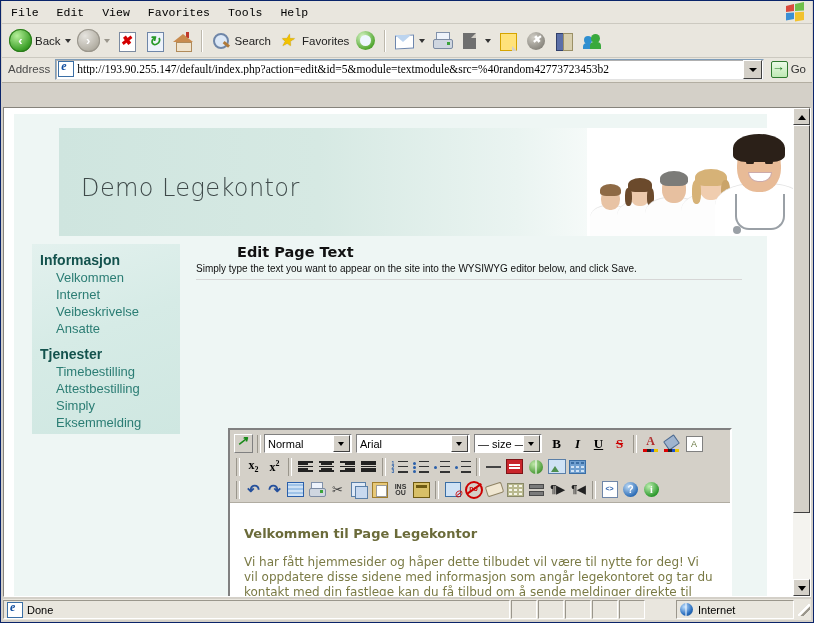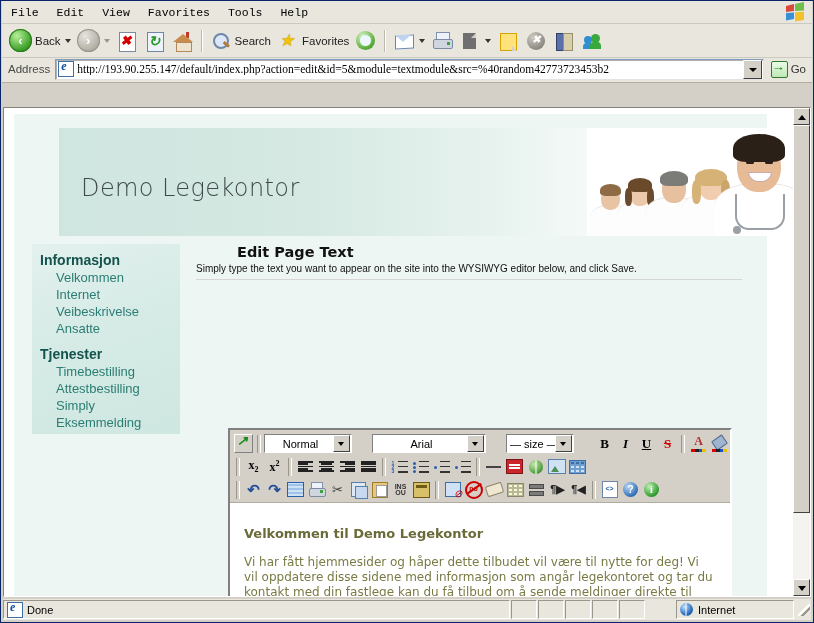--- a/index.html
+++ b/index.html
@@ -189,21 +189,21 @@
     position:absolute;left:224px;top:320px;width:500px;height:272px;
     border:2px solid;border-color:#808080 #fff #fff #808080;
     background:#fff;overflow:hidden;
   }
   #etoolbar{background:#d4d0c8;padding:2px 0 1px 0;border-bottom:1px solid #b0aca2;}
   .erow{display:flex;align-items:center;height:23px;padding-left:3px;}
   .ebtn{width:21px;height:20px;display:flex;align-items:center;justify-content:center;position:relative;flex:none;font-size:12px;color:#000;}
   .esep{width:2px;height:18px;border-left:1px solid #9a968c;border-right:1px solid #fff;margin:0 3px;flex:none;}
   .esel{
     height:17px;background:#fff;border:1px solid;border-color:#808080 #fff #fff #808080;
-    display:flex;align-items:center;font-size:11px;color:#000;margin-right:20px;flex:none;text-align:center;
+    display:flex;align-items:center;font-size:11px;color:#000;margin-right:4px;flex:none;
   }
   .esel .txt{padding-left:3px;flex:1;white-space:nowrap;overflow:hidden;}
   .esel .db{width:15px;height:15px;margin:0 1px 0 0;background:#d4d0c8;border:1px solid;border-color:#fff #404040 #404040 #fff;position:relative;flex:none;}
   .esel .db:after{content:"";position:absolute;left:4px;top:6px;border-left:3.5px solid transparent;border-right:3.5px solid transparent;border-top:4px solid #000;}
   .bold-b{font-weight:bold;font-size:13px;font-family:"Liberation Serif",serif;}
   .ital-i{font-style:italic;font-weight:bold;font-size:13px;font-family:"Liberation Serif",serif;}
   .und-u{text-decoration:underline;font-weight:bold;font-size:13px;font-family:"Liberation Serif",serif;}
   .strike-s{text-decoration:line-through;font-weight:bold;font-size:13px;color:#c00;font-family:"Liberation Serif",serif;}
   .fcolor{position:relative;font-weight:bold;font-size:12px;color:#b03030;font-family:"Liberation Serif",serif;line-height:11px;top:-2px;}
   .swatch{position:absolute;left:3px;bottom:2px;width:15px;height:3px;display:flex;}
@@ -750,21 +750,21 @@
             <span class="ebtn">
                 <span class="helpic">?</span>
               </span>
             <span class="ebtn">
                 <span class="infoic">i</span>
               </span>
           </div>
         </div>
 
         <div id="econtent">
-          <div id="ec-h">Velkommen til Demo Legekontor</div>
+          <div id="ec-h">Velkommen til Page Legekontor</div>
           <div id="ec-p">Vi har fått hjemmesider og håper dette tilbudet vil være til nytte for deg! Vi vil oppdatere disse sidene med informasjon som angår legekontoret og tar du kontakt med din fastlege kan du få tilbud om å sende meldinger direkte til han via internett.</div>
 
         </div>
       </div>
     </div>
 
     <div id="vscroll">
       <div class="sbtn up"></div>
       <div id="vthumb"></div>
       <div class="sbtn dn" id="vdown"></div>

